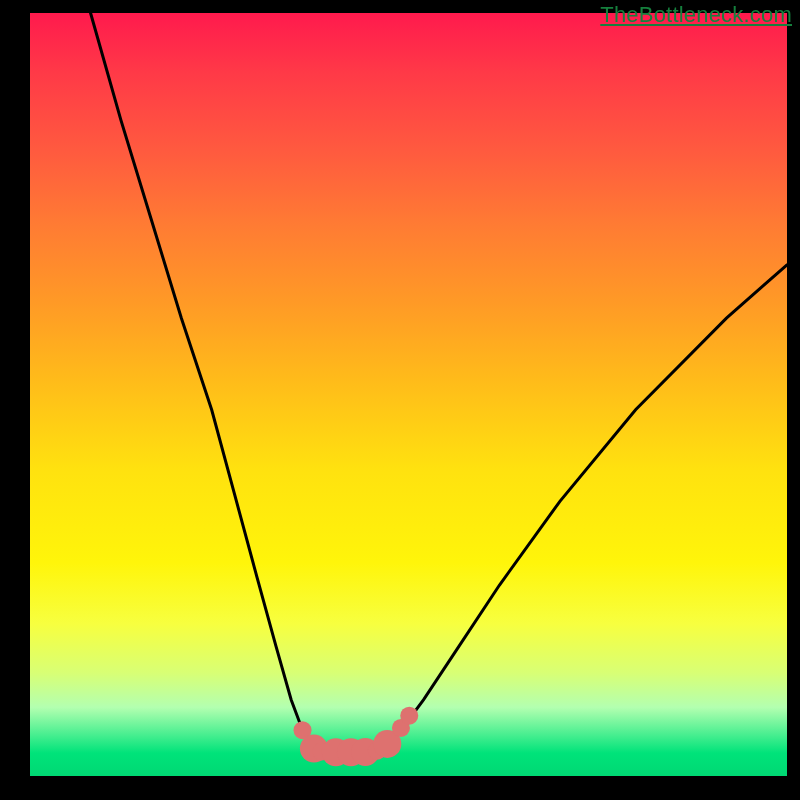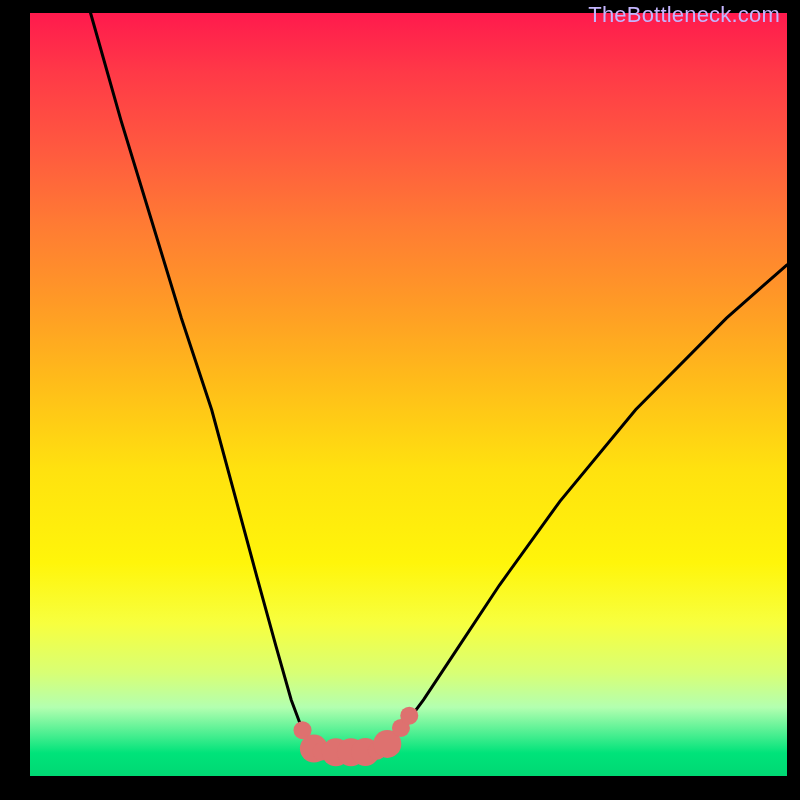--- a/index.html
+++ b/index.html
@@ -28,26 +28,27 @@
       #fff50a 72%,
       #f7ff3f 80%,
       #d8ff75 86.5%,
       #b3ffb0 91%,
       #00e37a 97%,
       #00d873 100%);
   }
   .watermark {
     position: absolute;
     top: 2px;
-    right: 20px;
-    color: #c4b5fd;
+    right: 8px;
+    color: #15803d;
     font-size: 22px;
     font-weight: 500;
     letter-spacing: 0.2px;
     pointer-events: none;
+    text-decoration: underline;
   }
   svg.curve {
     position: absolute;
     left: 0; top: 0;
     width: 757px;
     height: 763px;
     overflow: visible;
   }
 </style>
 </head>

